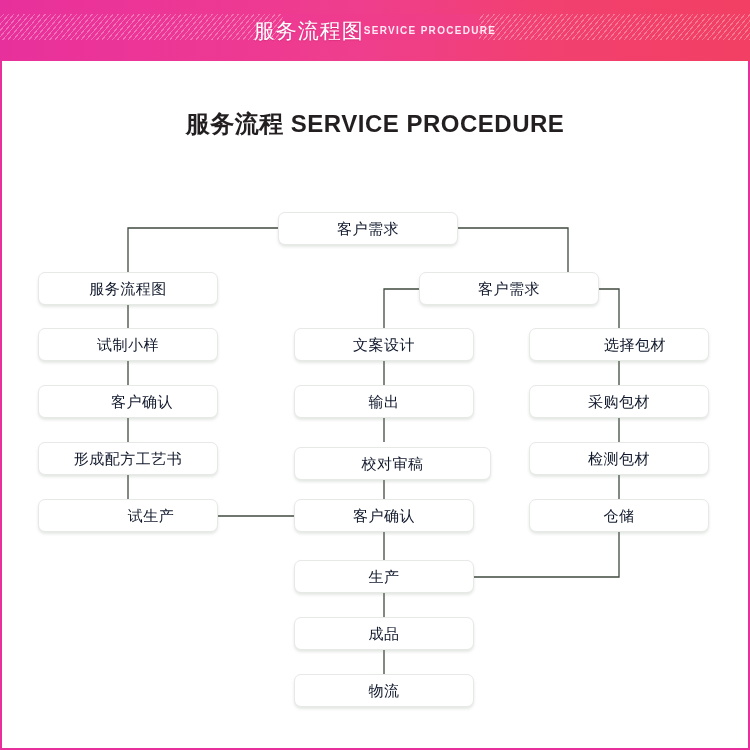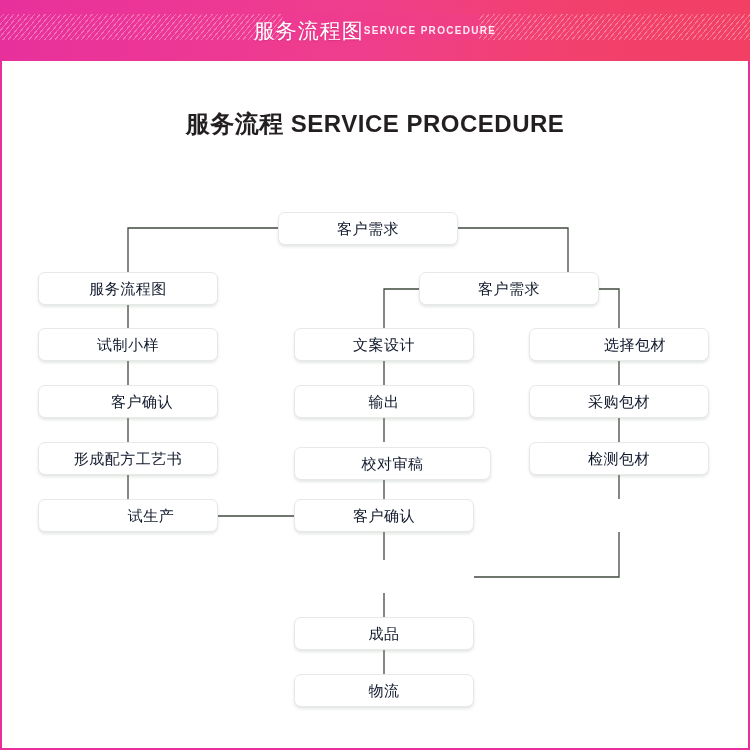--- a/index.html
+++ b/index.html
@@ -146,31 +146,37 @@
         </div>
         <div class="node" style="left: 292px; top: 324px; width: 180px; height: 33px;">
           <span>输出</span>
         </div>
         <div class="node" style="left: 292px; top: 386px; width: 197px; height: 33px;">
           <span>校对审稿</span>
         </div>
         <div class="node" style="left: 292px; top: 438px; width: 180px; height: 33px;">
           <span>客户确认</span>
         </div>
+        <div class="node" style="left: 292px; top: 499px; width: 180px; height: 33px;">
+          <span>生产</span>
+        </div>
         <div class="node" style="left: 292px; top: 556px; width: 180px; height: 33px;">
           <span>成品</span>
         </div>
         <div class="node" style="left: 292px; top: 613px; width: 180px; height: 33px;">
           <span>物流</span>
         </div>
         <div class="node" style="left: 527px; top: 267px; width: 180px; height: 33px; padding-left: 32px;">
           <span>选择包材</span>
         </div>
         <div class="node" style="left: 527px; top: 324px; width: 180px; height: 33px;">
           <span>采购包材</span>
         </div>
         <div class="node" style="left: 527px; top: 381px; width: 180px; height: 33px;">
           <span>检测包材</span>
         </div>
+        <div class="node" style="left: 527px; top: 438px; width: 180px; height: 33px;">
+          <span>仓储</span>
+        </div>
       </div>
 
   </div>
 </div>
 
 </body></html>

